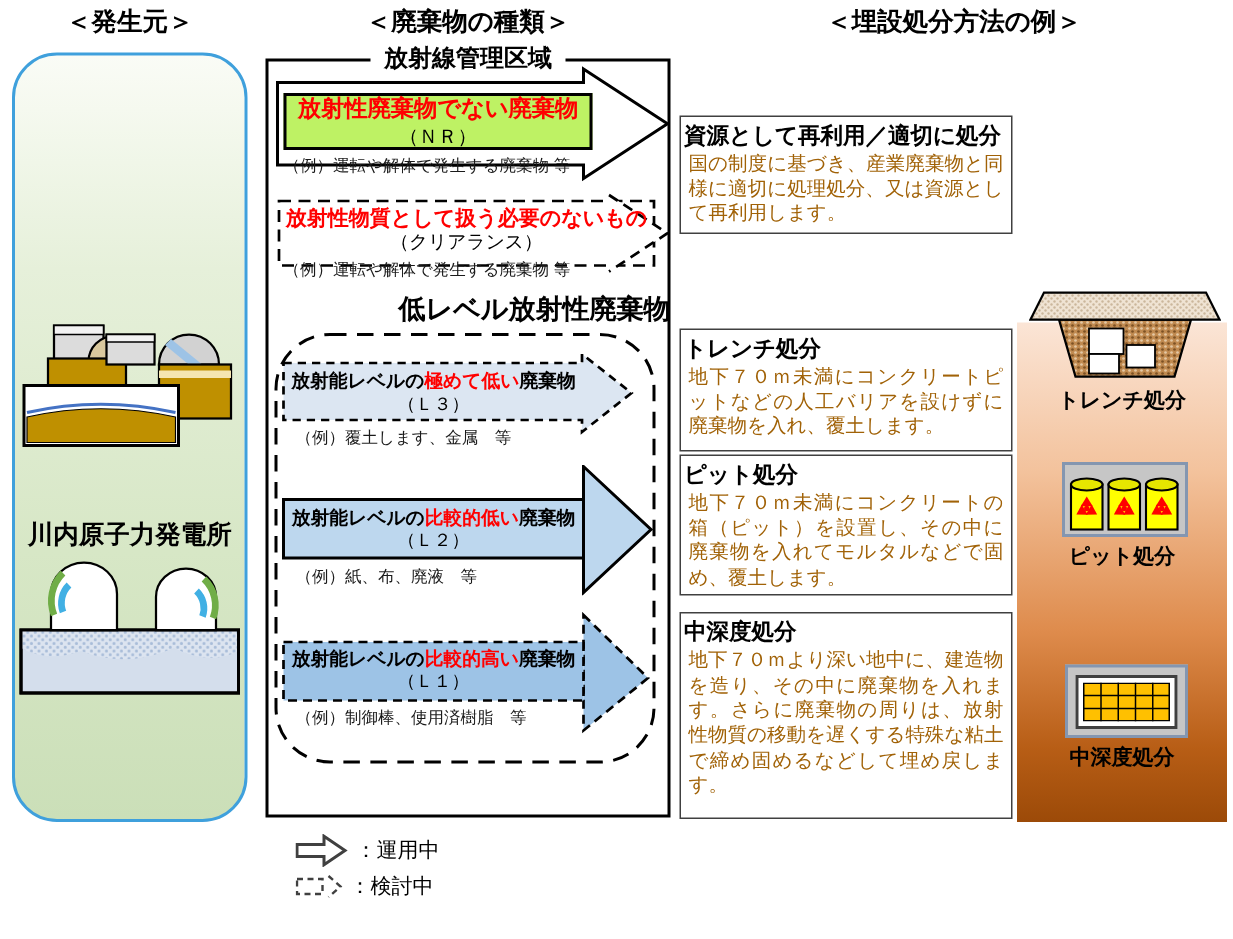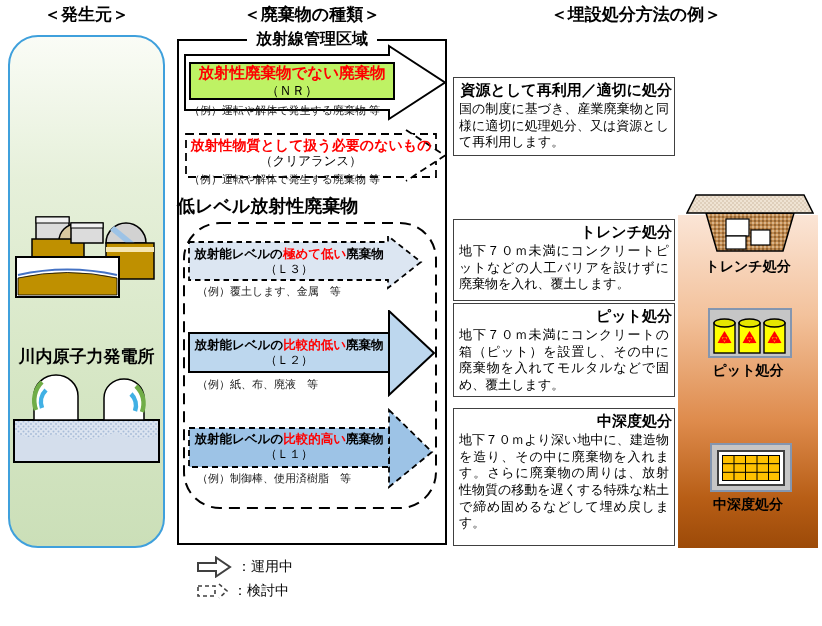--- a/index.html
+++ b/index.html
@@ -12,31 +12,31 @@
   .abs{position:absolute;}
   .hdr{font-weight:bold;font-size:17px;text-align:center;color:#000;letter-spacing:0;}
   
   .green-panel{left:8px;top:35px;width:157px;height:513px;border:2.5px solid var(--panel-border);
     border-radius:30px;background:linear-gradient(180deg,#FAFCF6 0%,#E6F0DA 28%,#D7E7C6 65%,#CBDFB8 100%);}
   .plabel{font-weight:bold;font-size:17px;text-align:center;color:#000;}
   
   .ca-box{left:177px;top:39px;width:270px;height:506px;border:2px solid #000;background:#fff;}
   .ca-title{left:177px;top:29px;width:270px;text-align:center;}
   .ca-title span{display:inline-block;background:#fff;padding:0 9px;font-weight:bold;font-size:16px;}
-  .ll-title{left:177px;top:194px;width:270px;text-align:left;font-weight:bold;font-size:18px;}
+  .ll-title{left:177px;top:194px;width:270px;text-align:right;font-weight:bold;font-size:18px;}
   .wtext{display:flex;flex-direction:column;justify-content:center;align-items:center;}
   .wtitle{font-weight:bold;text-align:center;line-height:1.2;white-space:nowrap;}
   .wsub{text-align:center;line-height:1.2;}
   .red{color:var(--red);}
   .ex{font-size:11px;color:#1a1a1a;white-space:nowrap;}
   .nr-textbox{left:189px;top:62px;width:206px;height:38px;border:2px solid #000;background:#bef264;}
   
   .dbox{left:453px;width:222px;border:1.5px solid #404040;background:#fff;}
-  .dbox h4{font-size:15px;font-weight:bold;text-align:right;margin:3px 2px 1px;}
-  .dbox p{font-size:13px;line-height:1.28;margin:0;padding:0 5px;text-align:justify;color:#000000;}
+  .dbox h4{font-size:15px;font-weight:bold;text-align:left;margin:3px 2px 1px;}
+  .dbox p{font-size:13px;line-height:1.28;margin:0;padding:0 5px;text-align:justify;color:#a16207;}
   
   .orange-panel{left:678px;top:215px;width:140px;height:333px;
     background:linear-gradient(180deg,#FBE5D6 0%,#F3C29C 30%,#DE8B4C 62%,#B85E16 85%,#9C4A08 100%);}
   .olabel{font-weight:bold;font-size:14px;text-align:center;color:#000;width:140px;left:678px;}
   .pit-box{left:708px;top:308px;width:84px;height:50px;background:var(--gray-box);
     border:2px solid var(--gray-box-border);display:flex;align-items:flex-end;justify-content:center;}
   .mid-box{left:710px;top:443px;width:82px;height:49px;background:var(--gray-box);
     border:2px solid var(--gray-box-border);display:flex;align-items:center;justify-content:center;}
   .mid-inner{width:68px;height:36px;background:#fff;border:2px solid #404040;
     display:flex;align-items:center;justify-content:center;}

